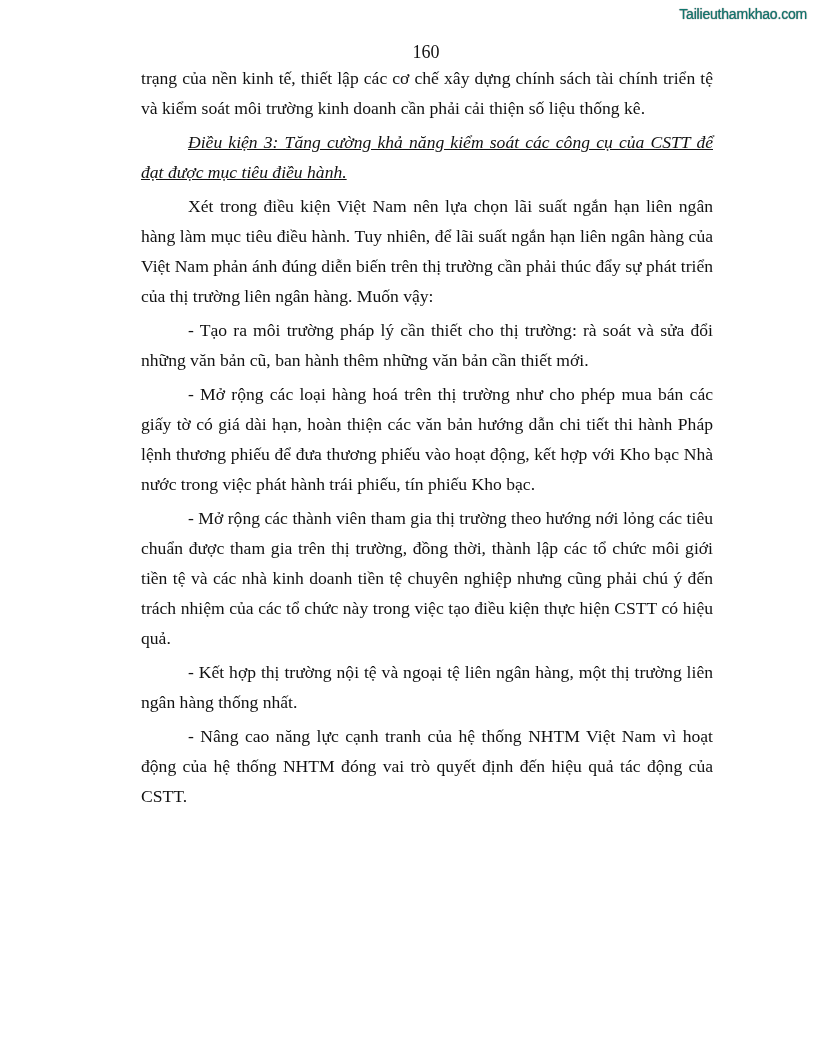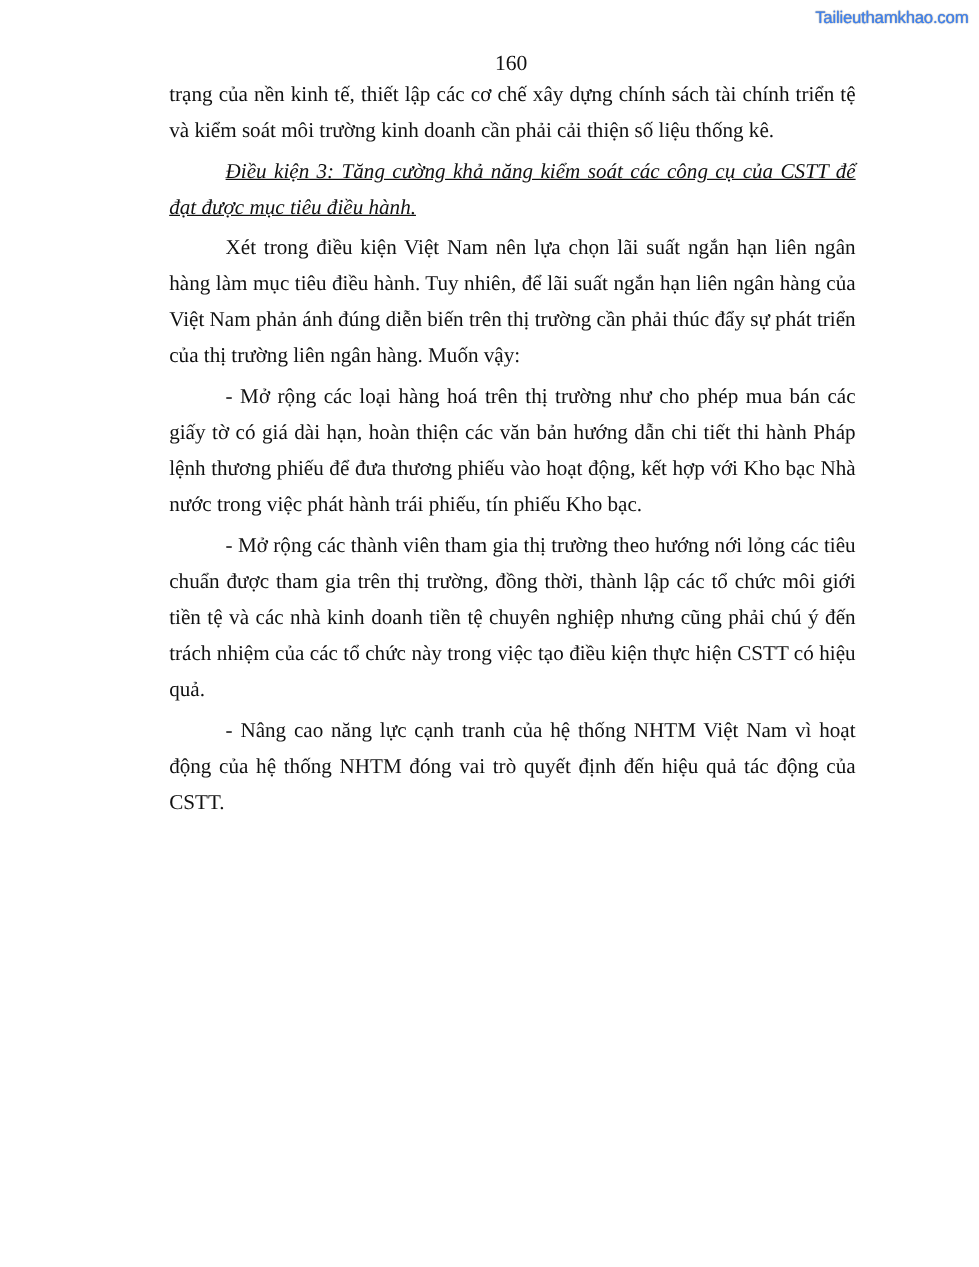--- a/index.html
+++ b/index.html
@@ -14,21 +14,21 @@
       overflow: hidden;
       font-family: "Liberation Serif", "DejaVu Serif", serif;
       color: #111111;
     }
     .watermark {
       position: absolute;
       top: 6px;
       right: 9px;
       font-family: "Liberation Sans", "DejaVu Sans", sans-serif;
       font-size: 14px;
-      color: #3b82f6;
+      color: #0f766e;
       letter-spacing: -0.2px;
       text-shadow: 0 0 1px #8a8a8a, 0 0 1px #8a8a8a;
     }
     .page-number {
       position: absolute;
       top: 42px;
       left: 0;
       width: 852px;
       text-align: center;
       font-size: 18px;
@@ -61,16 +61,18 @@
 <body>
 
 <div class="watermark">Tailieuthamkhao.com</div>
 
 <div class="page-number">160</div>
 
 <div class="content">
   <p class="para">trạng của nền kinh tế, thiết lập các cơ chế xây dựng chính sách tài chính triển tệ và kiểm soát môi trường kinh doanh cần phải cải thiện số liệu thống kê.</p>
   <p class="para indent italic">Điều kiện 3: Tăng cường khả năng kiểm soát các công cụ của CSTT để đạt được mục tiêu điều hành.</p>
   <p class="para indent">Xét trong điều kiện Việt Nam nên lựa chọn lãi suất ngắn hạn liên ngân hàng làm mục tiêu điều hành. Tuy nhiên, để lãi suất ngắn hạn liên ngân hàng của Việt Nam phản ánh đúng diễn biến trên thị trường cần phải thúc đẩy sự phát triển của thị trường liên ngân hàng. Muốn vậy:</p>
+  <p class="para indent">- Tạo ra môi trường pháp lý cần thiết cho thị trường: rà soát và sửa đổi những văn bản cũ, ban hành thêm những văn bản cần thiết mới.</p>
   <p class="para indent">- Mở rộng các loại hàng hoá trên thị trường như cho phép mua bán các giấy tờ có giá dài hạn, hoàn thiện các văn bản hướng dẫn chi tiết thi hành Pháp lệnh thương phiếu để đưa thương phiếu vào hoạt động, kết hợp với Kho bạc Nhà nước trong việc phát hành trái phiếu, tín phiếu Kho bạc.</p>
   <p class="para indent">- Mở rộng các thành viên tham gia thị trường theo hướng nới lỏng các tiêu chuẩn được tham gia trên thị trường, đồng thời, thành lập các tổ chức môi giới tiền tệ và các nhà kinh doanh tiền tệ chuyên nghiệp nhưng cũng phải chú ý đến trách nhiệm của các tổ chức này trong việc tạo điều kiện thực hiện CSTT có hiệu quả.</p>
+  <p class="para indent">- Kết hợp thị trường nội tệ và ngoại tệ liên ngân hàng, một thị trường liên ngân hàng thống nhất.</p>
   <p class="para indent">- Nâng cao năng lực cạnh tranh của hệ thống NHTM Việt Nam vì hoạt động của hệ thống NHTM đóng vai trò quyết định đến hiệu quả tác động của CSTT.</p>
 </div>
 
 </body></html>

